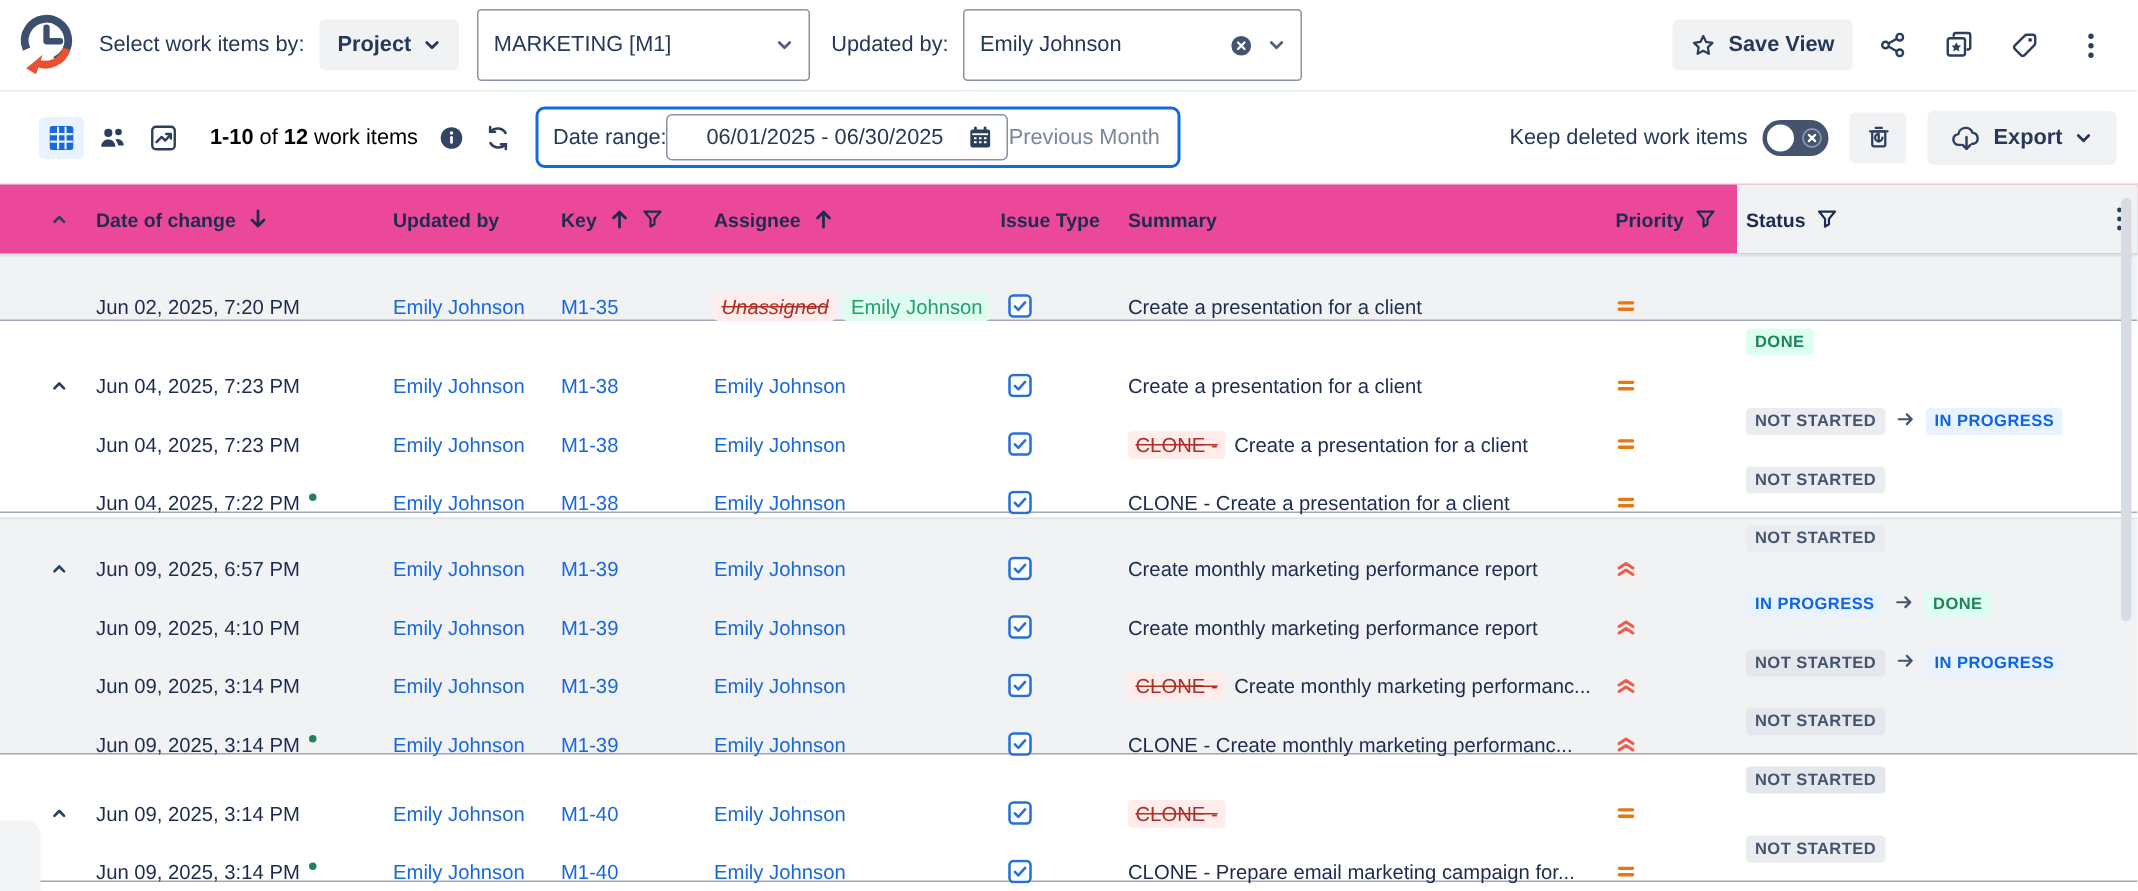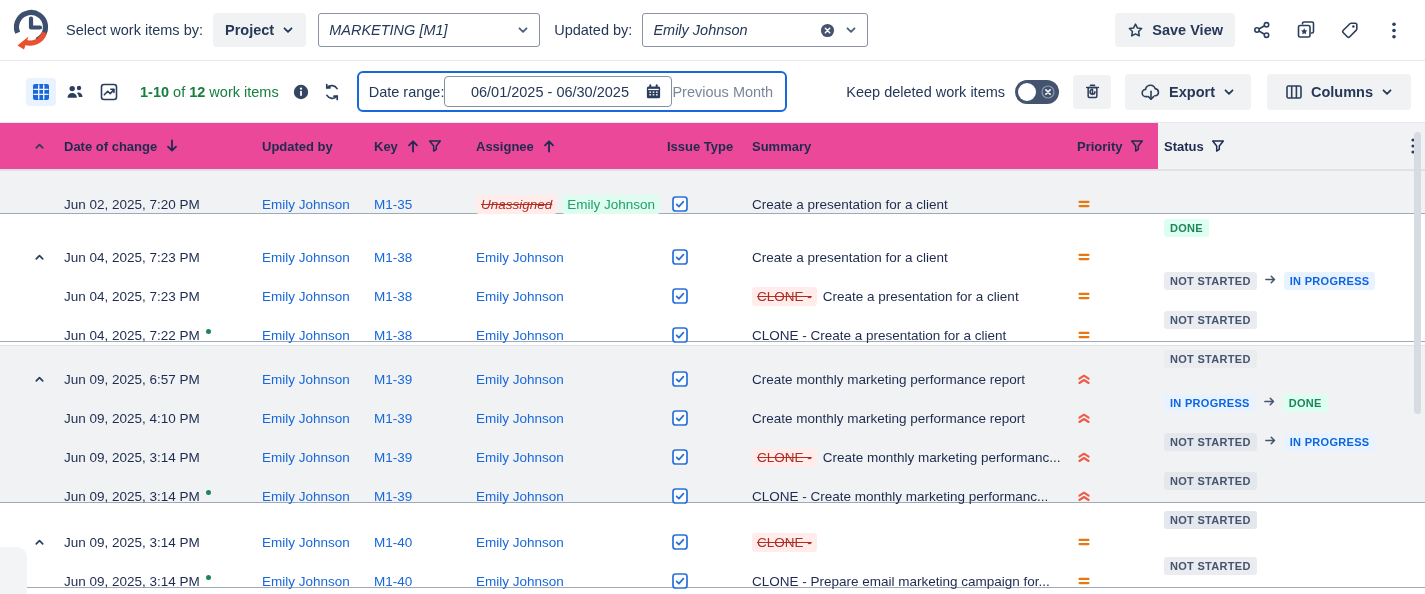--- a/index.html
+++ b/index.html
@@ -5,35 +5,35 @@
   html,body{margin:0;padding:0;width:1425px;height:594px;overflow:hidden;
     font-family:"Liberation Sans",sans-serif;background:#fff;color:#172B4D;}
   .app{position:relative;width:1425px;height:594px;background:#fff;}
 
   
   .topbar{height:61px;display:flex;align-items:center;gap:10px;padding:0 14px 0 8px;
     border-bottom:1px solid #E6E9EE;box-sizing:border-box;}
   .lbl{font-size:14.5px;color:#253858;white-space:nowrap;}
   .btn-soft{background:#F1F2F4;border-radius:4px;height:34px;padding:0 12px;display:inline-flex;
     align-items:center;gap:8px;font-size:14.5px;font-weight:600;color:#253858;cursor:pointer;white-space:nowrap;}
-  .select{height:34px;border:1px solid #8993A4;border-radius:3px;background:#fff;display:inline-flex;
-    align-items:center;justify-content:space-between;padding:0 10px;font-size:14.5px;color:#253858;box-sizing:border-box;font-style:italic;}
+  .select{height:48px;border:1px solid #8993A4;border-radius:3px;background:#fff;display:inline-flex;
+    align-items:center;justify-content:space-between;padding:0 10px;font-size:14.5px;color:#253858;box-sizing:border-box;}
   .sel-project{width:222px;margin-left:2px;}
   .sel-user{width:226px;}
   .sel-icons{display:inline-flex;align-items:center;gap:10px;}
   .spacer{flex:1;}
   .icon-btn{width:34px;height:34px;display:inline-flex;align-items:center;justify-content:center;
     color:#2C3E5D;cursor:pointer;border-radius:4px;}
 
   
   .toolbar{height:61px;display:flex;align-items:center;padding:0 14px 0 26px;box-sizing:border-box;}
   .view-btn{width:30px;height:28px;display:inline-flex;align-items:center;justify-content:center;
     border-radius:4px;margin-right:4px;color:#2C3E5D;cursor:pointer;}
   .view-btn.active{background:#E9F2FF;color:#1868DB;}
-  .count{margin-left:12px;font-size:14.5px;color:#15803d;white-space:nowrap;}
+  .count{margin-left:12px;font-size:14.5px;color:#000000;white-space:nowrap;}
   .count .b{font-weight:700;}
   .tb-ic{margin-left:14px;display:inline-flex;align-items:center;color:#2C3E5D;cursor:pointer;}
   .dr-box{margin-left:16px;border:2.5px solid #1868DB;border-radius:6px;height:41px;display:flex;
     align-items:center;gap:0;padding:0 12px 0 10px;box-sizing:border-box;}
   .dr-input{border:1px solid #8590A2;border-radius:4px;height:31px;width:228px;display:flex;
     align-items:center;padding:0 9px;box-sizing:border-box;cursor:pointer;}
   .dr-input .val{flex:1;text-align:center;font-size:14.5px;color:#253858;}
   .prev-month{color:#7A869A;font-size:14.5px;white-space:nowrap;text-align:center;}
   .keep-lbl{font-size:14.5px;color:#253858;white-space:nowrap;}
   .toggle{width:44px;height:24px;border-radius:12px;background:#44546F;margin-left:10px;position:relative;
@@ -283,36 +283,20 @@
             </g>
           </svg>
       </span>
       <span>Export</span>
       <span style="display:inline-flex;">
         <svg width="12" height="12" viewBox="0 0 12 12">
             <path d="M2.5 4.3 6 7.8l3.5-3.5" fill="none" stroke="#253858" stroke-width="1.8" stroke-linecap="round" stroke-linejoin="round"></path>
           </svg>
       </span>
     </span>
-    <span class="btn-soft" style="margin-left:16px;height:36px;padding:0 18px;">
-      <span style="display:inline-flex;">
-        <svg width="18" height="18" viewBox="0 0 18 18">
-            <g fill="none" stroke="#2C3E5D" stroke-width="1.6">
-              <rect x="2" y="3" width="14" height="12" rx="1.6"></rect>
-              <path d="M6.7 3v12M11.4 3v12"></path>
-            </g>
-          </svg>
-      </span>
-      <span>Columns</span>
-      <span style="display:inline-flex;">
-        <svg width="12" height="12" viewBox="0 0 12 12">
-            <path d="M2.5 4.3 6 7.8l3.5-3.5" fill="none" stroke="#253858" stroke-width="1.8" stroke-linecap="round" stroke-linejoin="round"></path>
-          </svg>
-      </span>
-    </span>
   </div>
 
   <div class="thead grid">
     <div style="padding-left:6px;">
       <svg width="11" height="11" viewBox="0 0 12 12">
           <path d="M2.5 7.5 6 4l3.5 3.5" fill="none" stroke="#2C3E5D" stroke-width="1.9" stroke-linecap="round" stroke-linejoin="round"></path>
         </svg>
     </div>
     <div>
       <span>Date of change</span>

